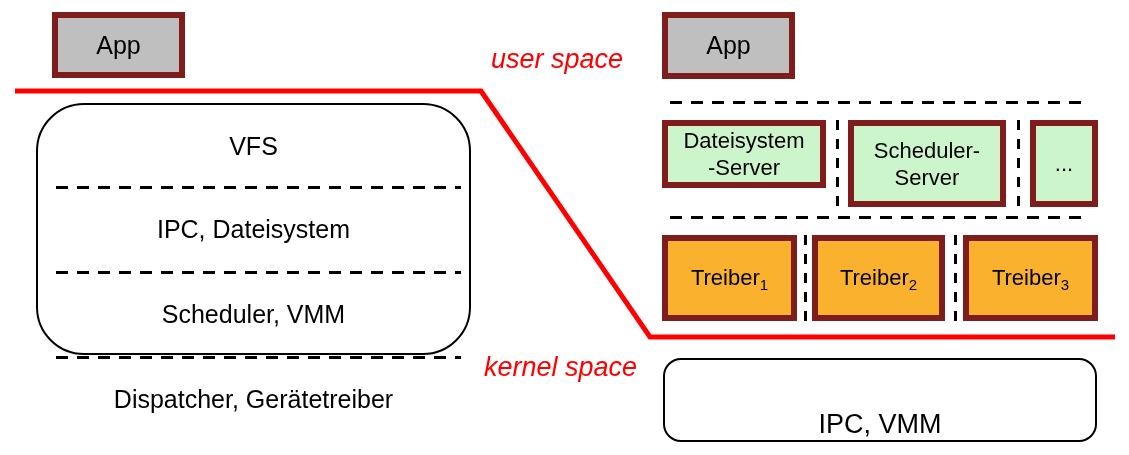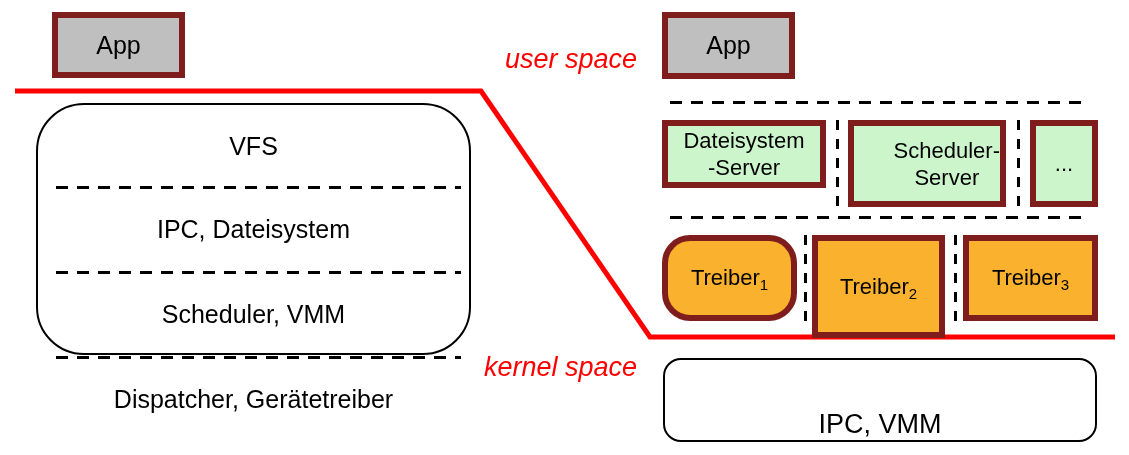--- a/index.html
+++ b/index.html
@@ -94,48 +94,48 @@
     <div class="abs dash-h" style="left:18px; right:8px; top:166px;"></div>
     <div class="layer-label" style="top:167px; height:85px;">Scheduler, VMM</div>
     <div class="abs dash-h" style="left:18px; right:8px; top:251px;"></div>
     <div class="layer-label" style="top:252px; height:84px;">Dispatcher, Gerätetreiber</div>
   </div>
 
   <svg class="divider" width="1129" height="455">
     <polyline points="15,91 481,91 650,337 1115,337" fill="none" stroke="#FF0000" stroke-width="5" stroke-linejoin="miter"></polyline>
   </svg>
 
-  <div class="abs space-label" style="left:491px; top:44px;margin-left:14px;">user space</div>
+  <div class="abs space-label" style="left:491px; top:44px;">user space</div>
   <div class="abs space-label" style="left:484px; top:352px;">kernel space</div>
 
   <div class="abs box app-box" style="left:662px; top:12px; width:133px; height:67px;">
     <span>App</span>
   </div>
 
   <div class="abs dash-h" style="left:670px; top:101px; width:418px;"></div>
 
   <div class="abs box server-box" style="left:662px; top:120px; width:164px; height:68px;">
     <span><span>Dateisystem</span><br><span>-Server</span></span>
   </div>
   <div class="abs dash-v" style="left:836px; top:120px; height:87px;"></div>
-  <div class="abs box server-box" style="left:848px; top:120px; width:158px; height:87px;justify-content:flex-end;">
+  <div class="abs box server-box" style="left:848px; top:120px; width:158px; height:87px;">
     <span><span>Scheduler-</span><br><span>Server</span></span>
   </div>
   <div class="abs dash-v" style="left:1017px; top:120px; height:87px;"></div>
   <div class="abs box server-box" style="left:1030px; top:120px; width:68px; height:87px;">
     <span>...</span>
   </div>
 
   <div class="abs dash-h" style="left:670px; top:216px; width:418px;"></div>
 
-  <div class="abs box driver-box" style="left:662px; top:235px; width:135px; height:86px;border-radius:28px;">
+  <div class="abs box driver-box" style="left:662px; top:235px; width:135px; height:86px;">
     <span><span>Treiber</span><sub>1</sub></span>
   </div>
   <div class="abs dash-v" style="left:804px; top:235px; height:86px;"></div>
-  <div class="abs box driver-box" style="left:812px; top:235px; width:133px; height:103px;">
+  <div class="abs box driver-box" style="left:812px; top:235px; width:133px; height:86px;">
     <span><span>Treiber</span><sub>2</sub></span>
   </div>
   <div class="abs dash-v" style="left:954px; top:235px; height:86px;"></div>
   <div class="abs box driver-box" style="left:963px; top:235px; width:135px; height:86px;">
     <span><span>Treiber</span><sub>3</sub></span>
   </div>
 
   <div class="abs kernel-box" style="left:663px; top:358px; width:434px; height:84px;">
     <span>IPC, VMM</span>
   </div>

